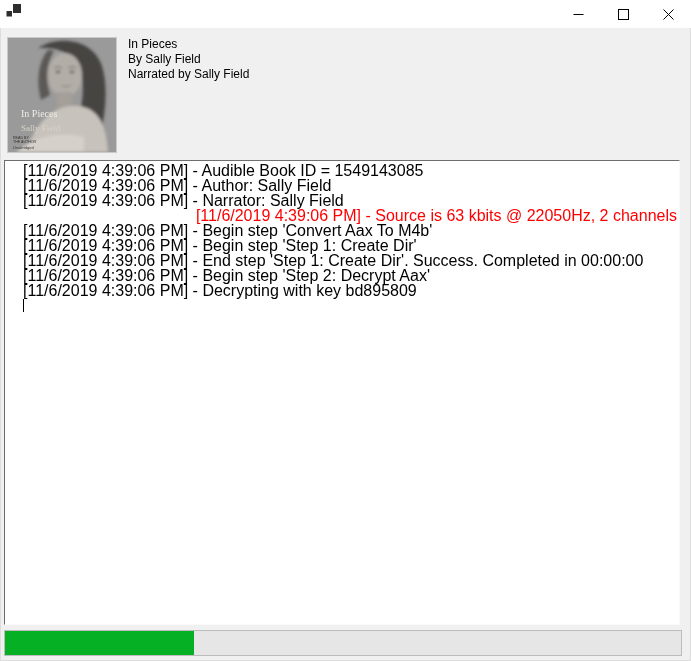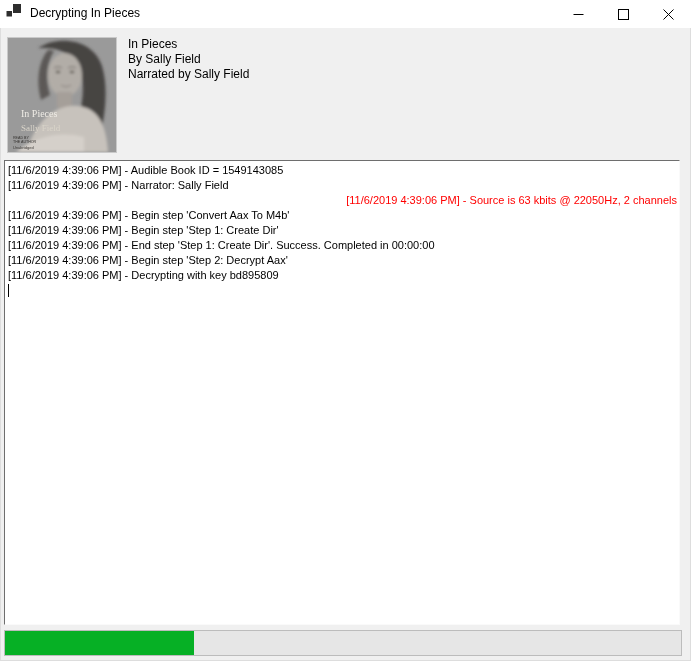--- a/index.html
+++ b/index.html
@@ -47,22 +47,22 @@
     position:absolute;left:128px;top:37px;
     font-size:12px;line-height:15px;color:#000;
   }
   .book-info div{height:15px;}
   
   .logbox{
     position:absolute;left:4px;top:160px;width:676px;height:465px;
     background:#ffffff;
     border:1px solid;
     border-color:#6e6e6e #fafafa #fafafa #6e6e6e;
-    padding:2px 2px 0 3px;
-    font-size:11px;line-height:15px;color:#000;
+    padding:2px 2px 0 18px;
+    font-size:16px;line-height:15px;color:#000;
     overflow:hidden;cursor:text;
   }
   .log-line{height:15px;white-space:pre;}
   .log-line--error{color:var(--error-red);text-align:right;}
   .caret{width:1px;height:13px;background:#000;margin-top:1px;}
   
   .progress{
     position:absolute;left:4px;top:630px;width:678px;height:26px;
     border:1px solid #bcbcbc;background:#e6e6e6;
   }
@@ -73,21 +73,20 @@
 
 <div class="window">
 
   <div class="titlebar">
     <span class="app-icon">
       <svg width="16" height="14" viewBox="0 0 16 14">
         <rect x="7" y="0" width="8" height="9" fill="#2e2e2e"></rect>
         <rect x="0" y="6.5" width="6.5" height="6.5" fill="#2e2e2e" stroke="#ffffff" stroke-width="1"></rect>
       </svg>
     </span>
-    <span class="window-title">Decrypting In Pieces</span>
     <div class="caption-buttons">
       <button class="caption-btn" aria-label="Minimize">
         <span>
           <svg width="11" height="11" viewBox="0 0 11 11">
             <line x1="0.5" y1="5.5" x2="10.5" y2="5.5" stroke="#000" stroke-width="1"></line>
           </svg>
         </span>
       </button>
       <button class="caption-btn" aria-label="Maximize">
         <span>
@@ -137,20 +136,21 @@
   </div>
 
   <div class="book-info">
     <div>In Pieces</div>
     <div>By Sally Field</div>
     <div>Narrated by Sally Field</div>
   </div>
 
   <div class="logbox">
     <div class="log-line">[11/6/2019 4:39:06 PM] - Audible Book ID = 1549143085</div>
+    <div class="log-line">[11/6/2019 4:39:06 PM] - Author: Sally Field</div>
     <div class="log-line">[11/6/2019 4:39:06 PM] - Narrator: Sally Field</div>
     <div class="log-line log-line--error">[11/6/2019 4:39:06 PM] - Source is 63 kbits @ 22050Hz, 2 channels</div>
     <div class="log-line">[11/6/2019 4:39:06 PM] - Begin step 'Convert Aax To M4b'</div>
     <div class="log-line">[11/6/2019 4:39:06 PM] - Begin step 'Step 1: Create Dir'</div>
     <div class="log-line">[11/6/2019 4:39:06 PM] - End step 'Step 1: Create Dir'. Success. Completed in 00:00:00</div>
     <div class="log-line">[11/6/2019 4:39:06 PM] - Begin step 'Step 2: Decrypt Aax'</div>
     <div class="log-line">[11/6/2019 4:39:06 PM] - Decrypting with key bd895809</div>
     <div class="caret"></div>
   </div>
 

